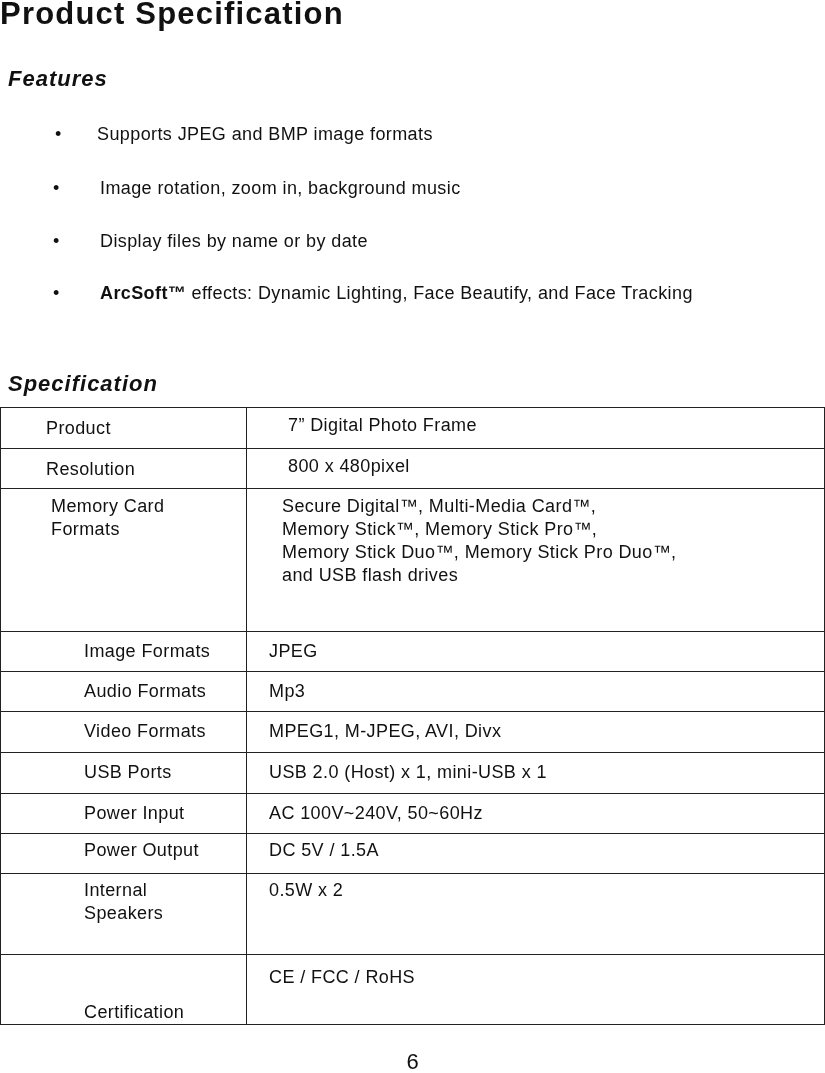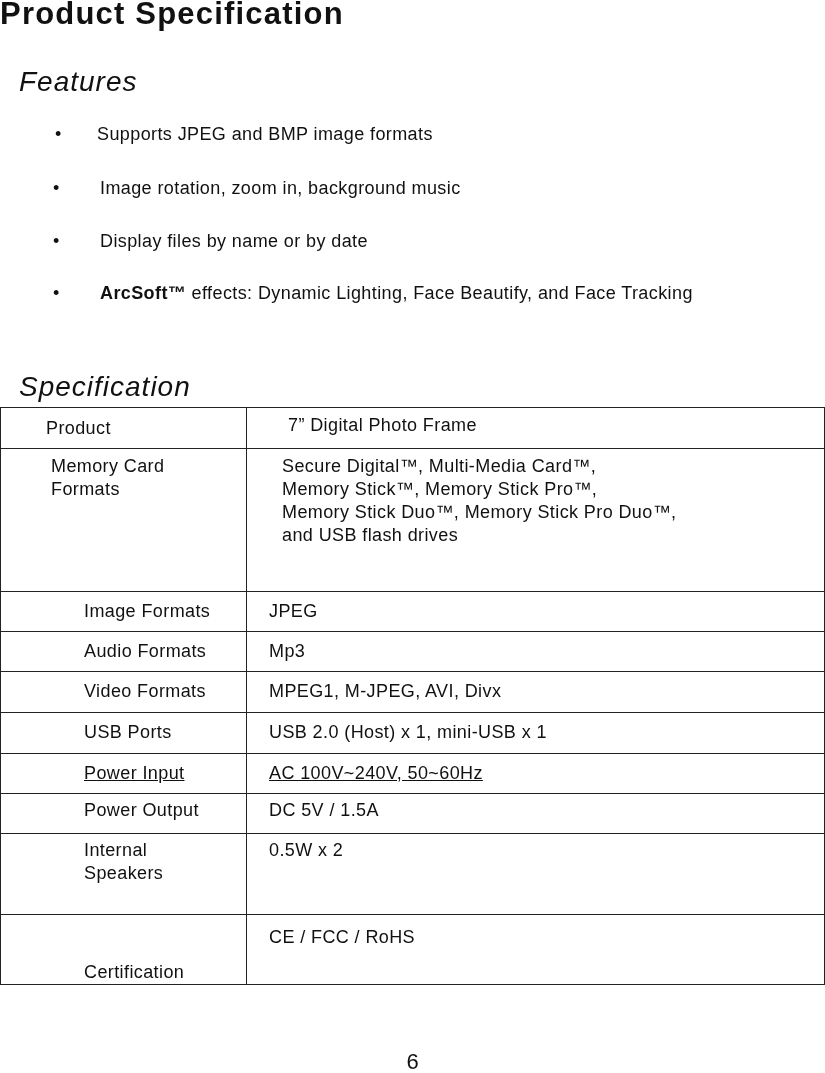--- a/index.html
+++ b/index.html
@@ -5,21 +5,21 @@
   html, body { margin: 0; padding: 0; background: #ffffff; }
   body {
     width: 825px; height: 1073px; position: relative; overflow: hidden;
     font-family: "Liberation Sans", sans-serif; color: #111111;
   }
   .page-title {
     position: absolute; left: 0; top: -4px;
     font-size: 31px; font-weight: bold; letter-spacing: 1.2px; margin: 0;
   }
   .section-title {
-    position: absolute; left: 19px; font-size: 28px; font-weight: normal;
+    position: absolute; left: 8px; font-size: 22px; font-weight: bold;
     font-style: italic; letter-spacing: 1px; margin: 0;
   }
   .features-title { top: 66px; }
   .spec-title { top: 371px; }
   .feature {
     position: absolute; left: 0; font-size: 18px; letter-spacing: 0.4px;
     white-space: nowrap;
   }
   .feature .bullet { position: absolute; left: 53px; }
   .feature .text { position: absolute; left: 100px; }
@@ -79,20 +79,28 @@
 <table class="spec-table">
   <tbody>
       <tr class="r-product" style="height:41px;">
     <td class="label">
           <span class="label-text">Product</span>
         </td>
     <td>
           <span class="value-text">7” Digital Photo Frame</span>
         </td>
   </tr>
+  <tr class="r-resolution" style="height:40px;">
+    <td class="label">
+          <span class="label-text">Resolution</span>
+        </td>
+    <td>
+          <span class="value-text">800 x 480pixel</span>
+        </td>
+  </tr>
   <tr class="r-memory" style="height:143px;">
     <td class="label">
           <span class="label-text" style="white-space:pre-line;">Memory Card
 Formats</span>
         </td>
     <td>
           <span class="value-text" style="white-space:pre-line;">Secure Digital™, Multi-Media Card™,
 Memory Stick™, Memory Stick Pro™,
 Memory Stick Duo™, Memory Stick Pro Duo™,
 and USB flash drives</span>
@@ -123,21 +131,21 @@
         </td>
   </tr>
   <tr style="height:41px;">
     <td class="label">
           <span class="label-text">USB Ports</span>
         </td>
     <td>
           <span class="value-text">USB 2.0 (Host) x 1, mini-USB x 1</span>
         </td>
   </tr>
-  <tr style="height:40px;text-decoration:underline;">
+  <tr style="height:40px;">
     <td class="label">
           <span class="label-text">Power Input</span>
         </td>
     <td>
           <span class="value-text">AC 100V~240V, 50~60Hz</span>
         </td>
   </tr>
   <tr style="height:40px;">
     <td class="label">
           <span class="label-text" style="padding-top:5px;">Power Output</span>

